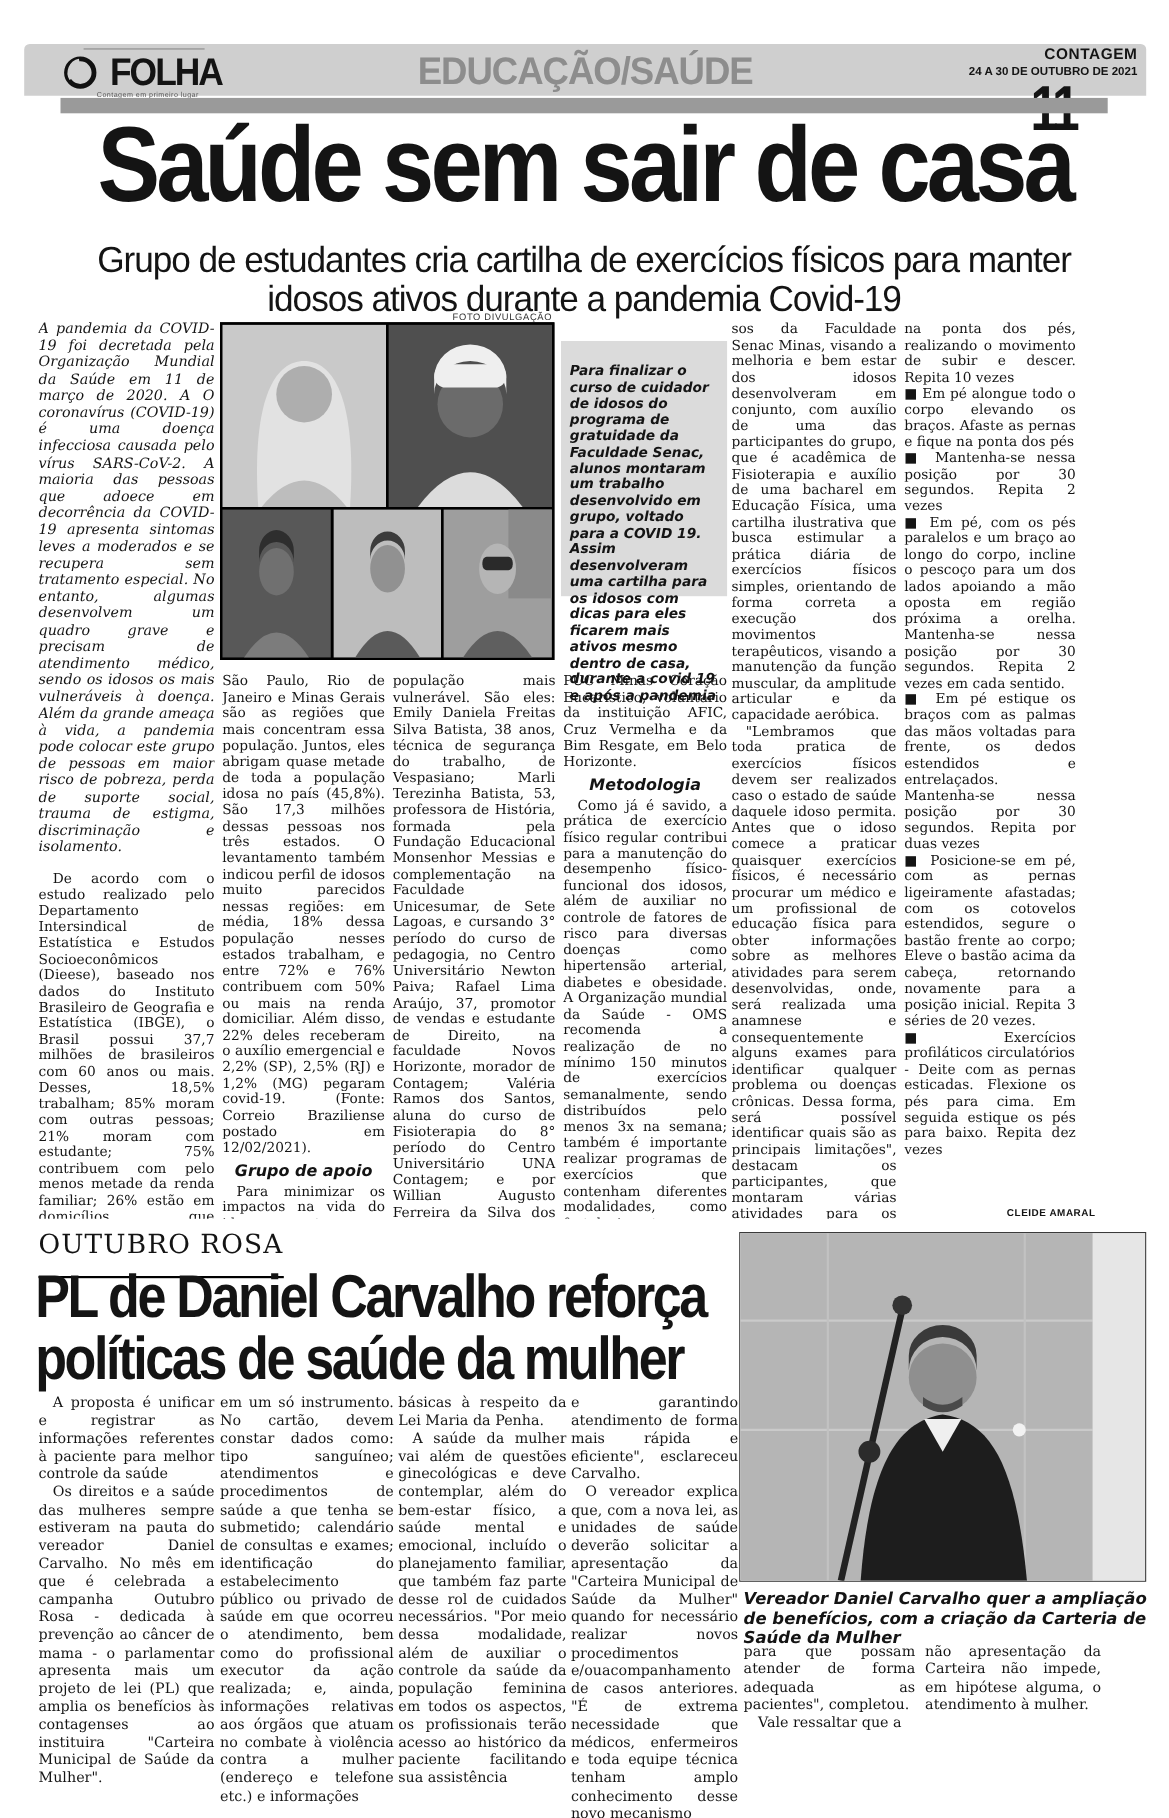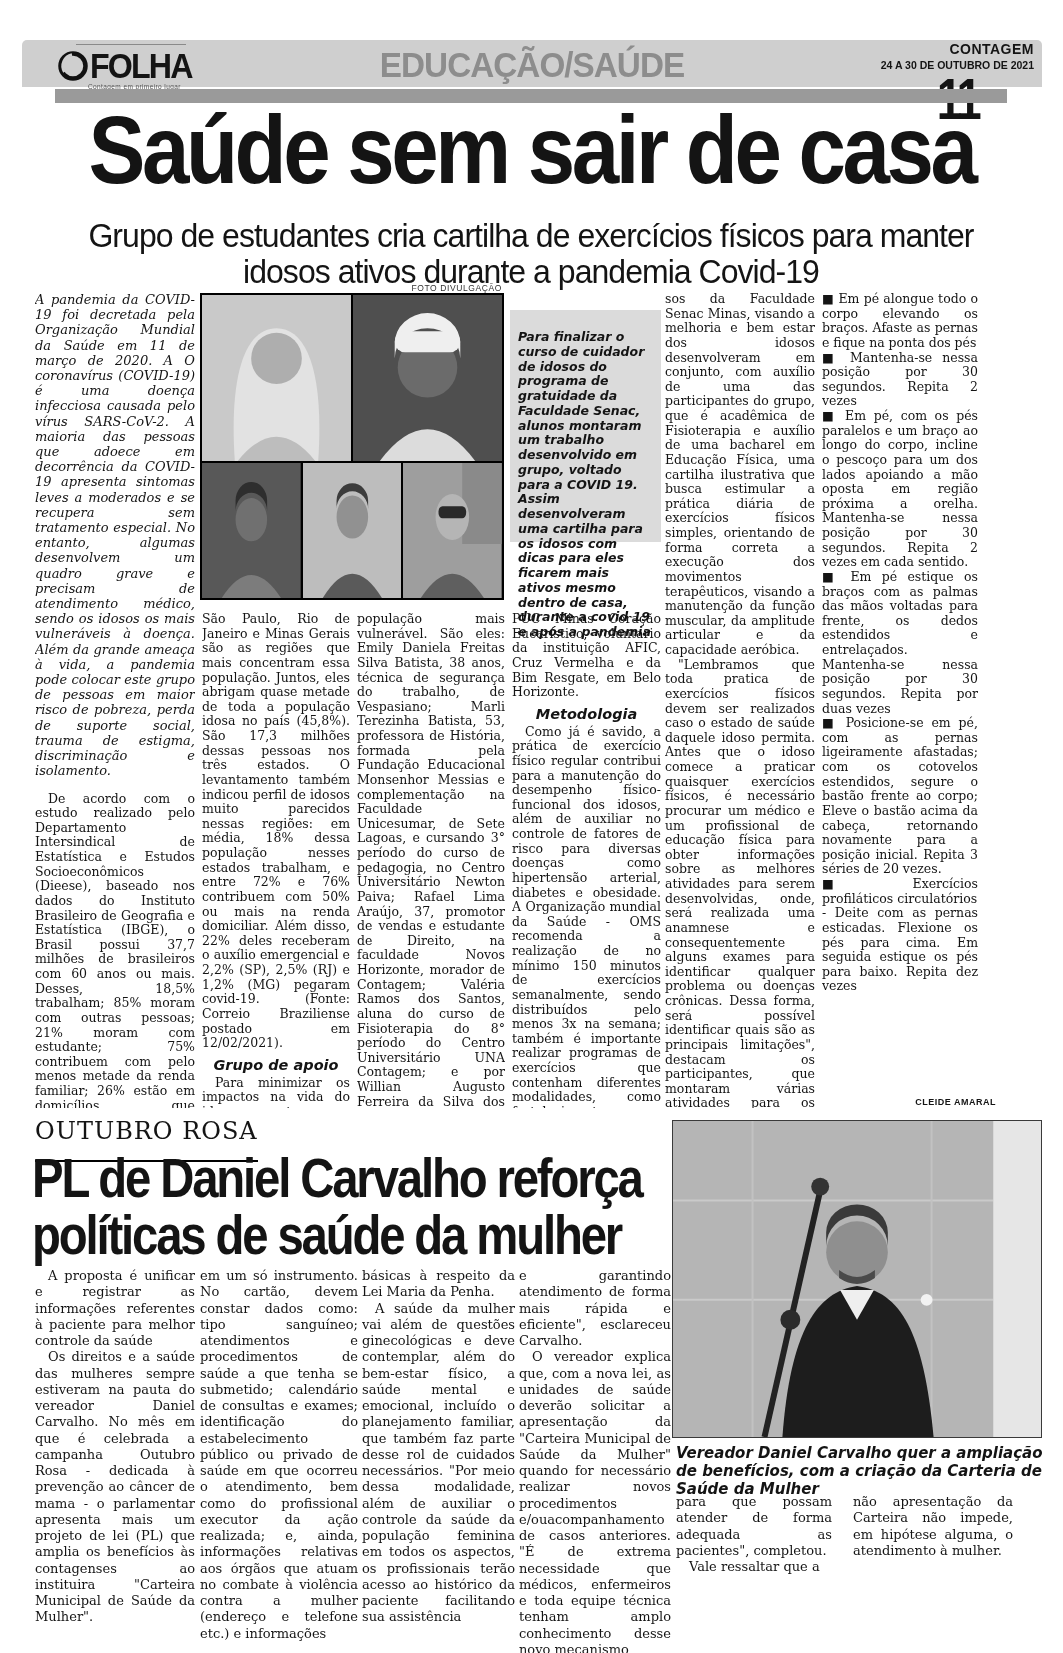--- a/index.html
+++ b/index.html
@@ -4,21 +4,21 @@
 <style>
   html,body{margin:0;padding:0;background:#ffffff;}
   .page{position:relative;width:1063px;height:1653px;background:#fff;
         font-family:"DejaVu Serif",serif;color:#141414;overflow:hidden;}
 
   
   .masthead{position:absolute;left:22px;top:40px;width:1020px;height:47px;
             background:#cfcfcf;border-radius:5px 5px 0 0;}
   .logo{position:absolute;left:36px;top:2px;}
   .logo-topline{width:110px;height:3px;border-top:1px solid #8a8a8a;margin:2px 0 1px 18px;}
-  .logo-row{display:flex;align-items:center;gap:2px;}
+  .logo-row{display:flex;align-items:center;gap:12px;}
   .logo-mark svg{display:block;}
   .logo-text{font-family:"Liberation Sans",sans-serif;font-weight:bold;font-size:35px;
              letter-spacing:-2px;transform:scaleX(0.92);transform-origin:0 50%;line-height:0.95;}
   .logo-tagline{font-family:"Liberation Sans",sans-serif;font-size:6.5px;color:#555;
                 margin:1px 0 0 30px;letter-spacing:0.4px;}
   .section-title{position:absolute;left:0;right:0;top:7px;text-align:center;
                  font-family:"Liberation Sans",sans-serif;font-weight:bold;font-size:35px;
                  color:#8d8d8d;letter-spacing:-1px;transform:scaleX(0.95);line-height:1;}
   .edition{position:absolute;right:8px;top:1px;display:flex;align-items:center;gap:4px;flex-direction:column;}
   .edition-meta{text-align:right;font-family:"Liberation Sans",sans-serif;font-weight:bold;line-height:1.25;}
@@ -87,21 +87,21 @@
            font-size:15px;line-height:1.2;}
 
   .bcol{position:absolute;top:1268px;height:385px;overflow:hidden;text-align:justify;
         font-size:13px;line-height:1.25;}
   .bcol p{margin:0;}
   .bcol1{left:35px;width:160px;}
   .bcol2{left:200px;width:158px;}
   .bcol3{left:362px;width:153px;}
   .bcol4{left:519px;width:152px;}
   .bcol5{left:676px;top:1494px;height:155px;width:156px;}
-  .bcol6{left:841px;top:1494px;height:155px;width:160px;margin-left:12px;}
+  .bcol6{left:841px;top:1494px;height:155px;width:160px;}
 </style>
 </head>
 <body>
 
 <div class="page">
 
   <header class="masthead">
     <div class="logo">
       <div class="logo-topline"></div>
       <div class="logo-row">
@@ -206,20 +206,21 @@
 
   </div>
 
   <div class="col col5">
     <p>sos da Faculdade Senac Minas, visando a melhoria e bem estar dos idosos desenvolveram em conjunto, com auxílio de uma das participantes do grupo, que é acadêmica de Fisioterapia e auxílio de uma bacharel em Educação Física, uma cartilha ilustrativa que busca estimular a prática diária de exercícios físicos simples, orientando de forma correta a execução dos movimentos terapêuticos, visando a manutenção da função muscular, da amplitude articular e da capacidade aeróbica.</p>
     <p class="para">"Lembramos que toda pratica de exercícios físicos devem ser realizados caso o estado de saúde daquele idoso permita. Antes que o idoso comece a praticar quaisquer exercícios físicos, é necessário procurar um médico e um profissional de educação física para obter informações sobre as melhores atividades para serem desenvolvidas, onde, será realizada uma anamnese e consequentemente alguns exames para identificar qualquer problema ou doenças crônicas. Dessa forma, será possível identificar quais são as principais limitações", destacam os participantes, que montaram várias atividades para os idosos manter ativos dentro de suas casas.</p>
 
   </div>
 
   <div class="col col6">
+    <p>na ponta dos pés, realizando o movimento de subir e descer. Repita 10 vezes</p>
     <p>■ Em pé alongue todo o corpo elevando os braços. Afaste as pernas e fique na ponta dos pés</p>
     <p>■ Mantenha-se nessa posição por 30 segundos. Repita 2 vezes</p>
     <p>■ Em pé, com os pés paralelos e um braço ao longo do corpo, incline o pescoço para um dos lados apoiando a mão oposta em região próxima a orelha. Mantenha-se nessa posição por 30 segundos. Repita 2 vezes em cada sentido.</p>
     <p>■ Em pé estique os braços com as palmas das mãos voltadas para frente, os dedos estendidos e entrelaçados. Mantenha-se nessa posição por 30 segundos. Repita por duas vezes</p>
     <p>■ Posicione-se em pé, com as pernas ligeiramente afastadas; com os cotovelos estendidos, segure o bastão frente ao corpo; Eleve o bastão acima da cabeça, retornando novamente para a posição inicial. Repita 3 séries de 20 vezes.</p>
     <p>■ Exercícios profiláticos circulatórios</p>
     <p>- Deite com as pernas esticadas. Flexione os pés para cima. Em seguida estique os pés para baixo. Repita dez vezes</p>
 
   </div>
 

